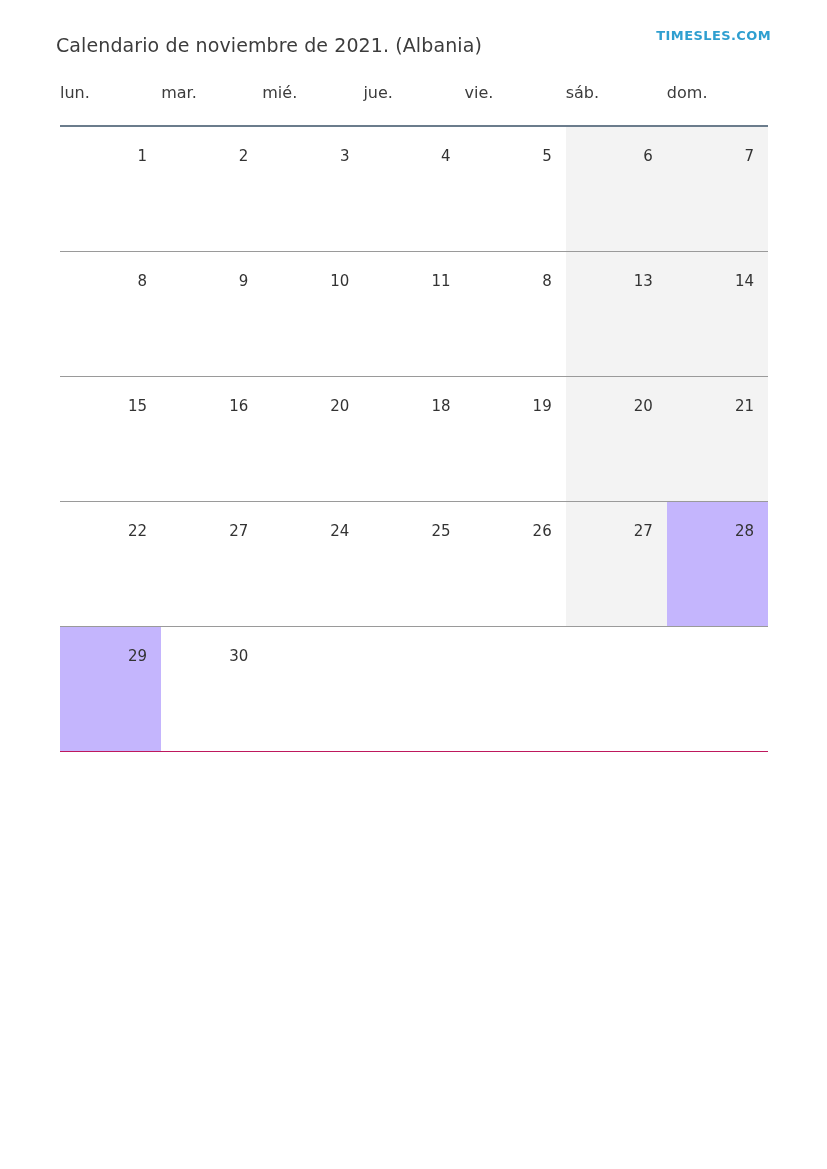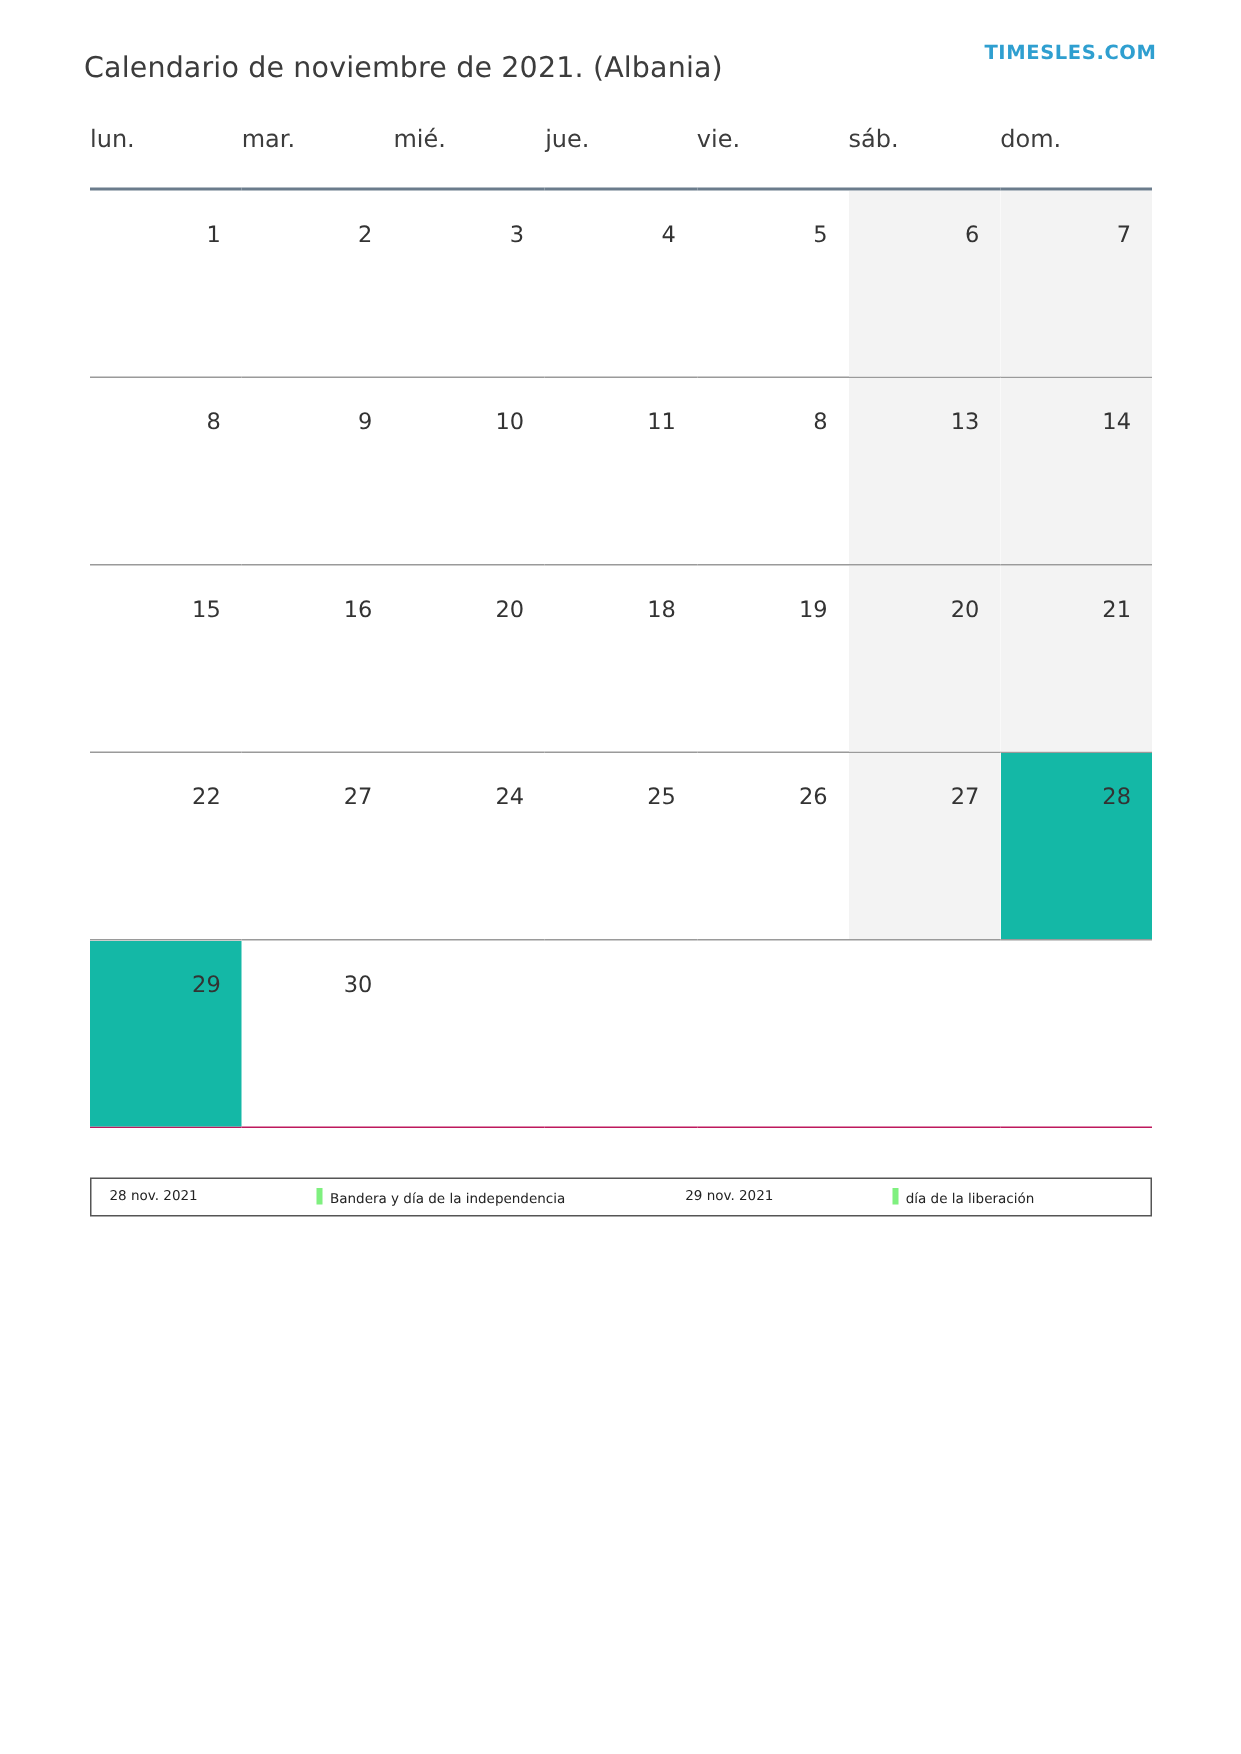--- a/index.html
+++ b/index.html
@@ -77,21 +77,21 @@
   table.cal tr.week-last td {
     border-bottom: 1px solid #be185d;
   }
   td.empty {
     border-bottom: 1px solid #9a9a9a;
   }
   td.weekend {
     background: #f3f3f3;
   }
   td.holiday {
-    background: #14b8a6;
+    background: #c4b5fd;
   }
   .daynum { display: block; line-height: 1; }
   .legend {
     position: absolute;
     top: 785px;
     left: 60px;
     width: 708px;
     height: 26px;
     border: 1px solid #555555;
     display: flex;
@@ -253,25 +253,14 @@
               <span class="daynum"></span>
             </td>
           <td class="empty">
               <span class="daynum"></span>
             </td>
         </tr>
       </tbody>
     </table>
   </div>
 
-  <div class="legend">
-    <div class="legend-date">28 nov. 2021</div>
-    <div class="legend-item">
-      <span class="legend-swatch"></span><span>Bandera y día de la independencia</span>
-    </div>
-    <div class="legend-gap1"></div>
-    <div class="legend-date">29 nov. 2021</div>
-    <div class="legend-item">
-      <span class="legend-swatch"></span><span>día de la liberación</span>
-    </div>
-  </div>
 
 </div>
 
 </body></html>

